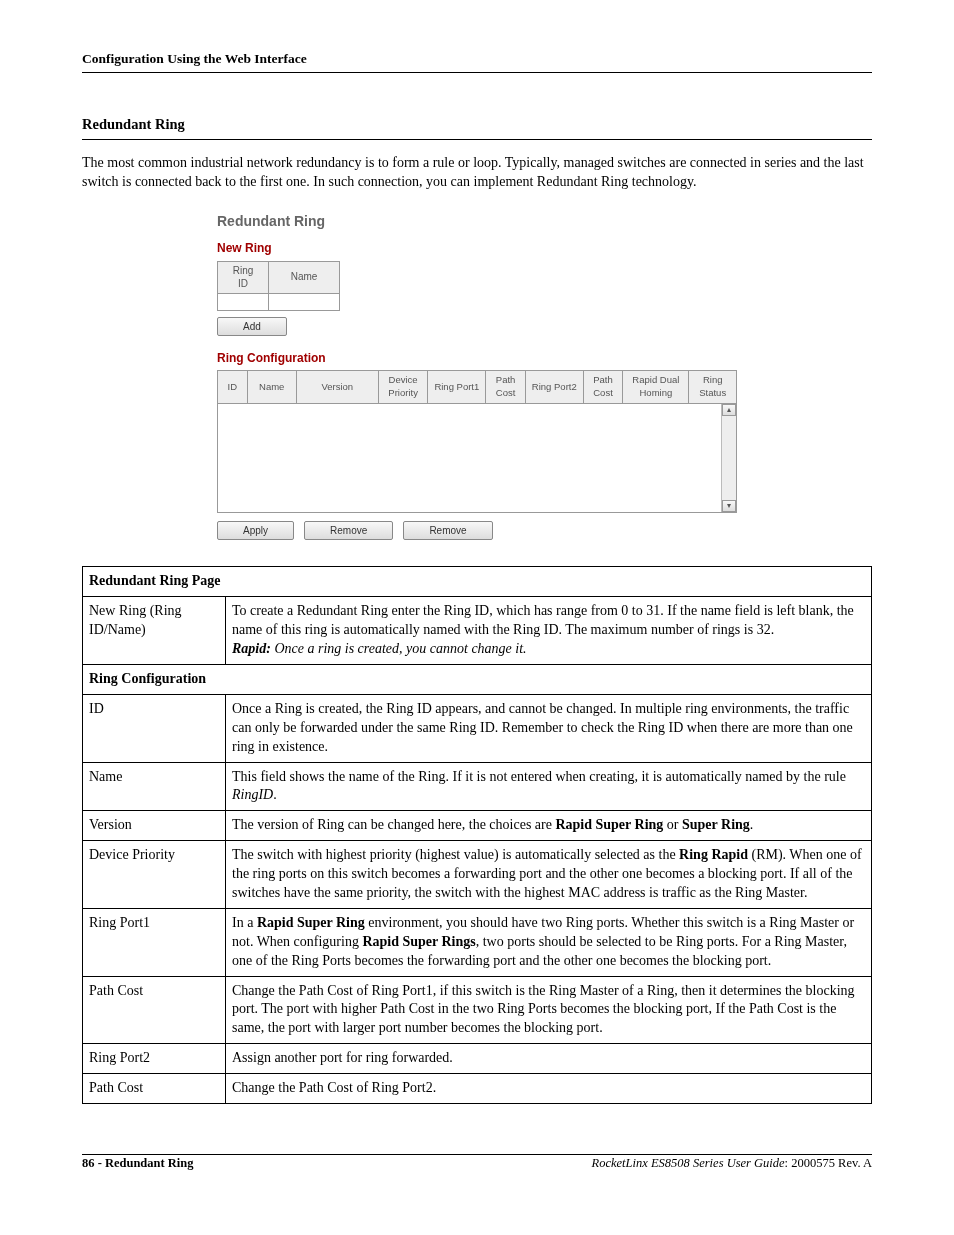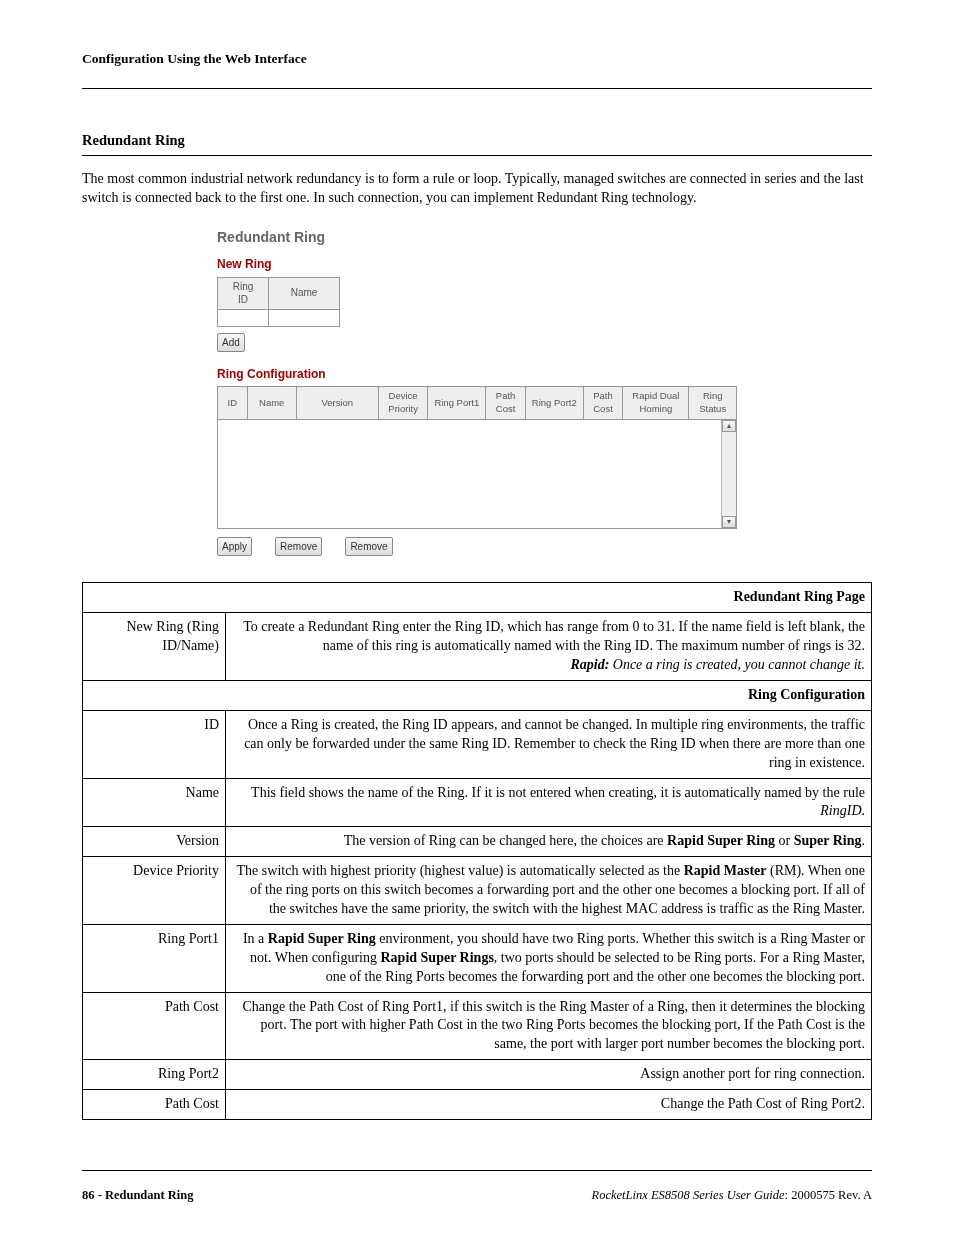--- a/index.html
+++ b/index.html
@@ -10,21 +10,21 @@
     font-size: 14px;
     line-height: 1.35;
     width: 954px;
     box-sizing: border-box;
     background: #fff;
   }
   .header-line {
     font-weight: bold;
     font-size: 13.5px;
     border-bottom: 1px solid #000;
-    padding-bottom: 20px;
+    padding-bottom: 4px;
     margin-bottom: 42px;
   }
   .section-title {
     font-weight: bold;
     font-size: 14.5px;
     border-bottom: 1.5px solid #000;
     padding-bottom: 4px;
     margin-bottom: 12px;
   }
   .intro {
@@ -66,25 +66,25 @@
   .mock-newring-table td.input-cell {
     background: #fff;
     padding: 0;
     height: 16px;
     width: 50px;
   }
   .mock-btn {
     display: inline-block;
     border: 1px solid #888;
     background: linear-gradient(#f8f8f8, #ddd);
-    padding: 2px 4px;
+    padding: 2px 25px;
     font-size: 10px;
     color: #333;
     border-radius: 2px;
-    margin-right: 20px;
+    margin-right: 7px;
     text-align: center;
   }
   .mock-cfg-table {
     border-collapse: collapse;
     width: 100%;
     margin-top: 4px;
   }
   .mock-cfg-table th {
     border: 1px solid #999;
     background: #eee;
@@ -124,34 +124,34 @@
   .desc-table {
     border-collapse: collapse;
     width: 100%;
     border: 1.5px solid #000;
     font-size: 14px;
   }
   .desc-table td, .desc-table th {
     border: 1px solid #000;
     padding: 5px 6px;
     vertical-align: top;
-    text-align: right;
+    text-align: left;
   }
   .desc-table .hdr {
     font-weight: bold;
   }
   .desc-table .label-col {
     width: 130px;
   }
   .note-italic { font-style: italic; }
   .bold { font-weight: bold; }
   .footer {
     margin-top: 50px;
     border-top: 1px solid #000;
-    padding-top: 16px;
+    padding-top: 0;
     font-size: 12.5px;
     display: flex;
     justify-content: space-between;
   }
   .footer-left { font-weight: bold; }
   .footer-right-em { font-style: italic; text-align: center; }
 </style>
 </head>
 <body>
 
@@ -236,36 +236,36 @@
   </tr>
   <tr>
     <td class="label-col">Version</td>
     <td>
       <span>The version of Ring can be changed here, the choices are </span><span class="bold">Rapid Super Ring</span><span> or </span><span class="bold">Super Ring</span><span>.</span>
     </td>
   </tr>
   <tr>
     <td class="label-col">Device Priority</td>
     <td>
-      <span>The switch with highest priority (highest value) is automatically selected as the </span><span class="bold">Rapid Master</span><span> (RM). When one of the ring ports on this switch becomes a forwarding port and the other one becomes a blocking port. If all of the switches have the same priority, the switch with the highest MAC address is traffic as the Ring Master.</span>
+      <span>The switch with highest priority (highest value) is automatically selected as the </span><span class="bold">Ring Rapid</span><span> (RM). When one of the ring ports on this switch becomes a forwarding port and the other one becomes a blocking port. If all of the switches have the same priority, the switch with the highest MAC address is traffic as the Ring Master.</span>
     </td>
   </tr>
   <tr>
     <td class="label-col">Ring Port1</td>
     <td>
       <span>In a </span><span class="bold">Rapid Super Ring</span><span> environment, you should have two Ring ports. Whether this switch is a Ring Master or not. When configuring </span><span class="bold">Rapid Super Rings</span><span>, two ports should be selected to be Ring ports. For a Ring Master, one of the Ring Ports becomes the forwarding port and the other one becomes the blocking port.</span>
     </td>
   </tr>
   <tr>
     <td class="label-col">Path Cost</td>
     <td>Change the Path Cost of Ring Port1, if this switch is the Ring Master of a Ring, then it determines the blocking port. The port with higher Path Cost in the two Ring Ports becomes the blocking port, If the Path Cost is the same, the port with larger port number becomes the blocking port.</td>
   </tr>
   <tr>
     <td class="label-col">Ring Port2</td>
-    <td>Assign another port for ring connection.</td>
+    <td>Assign another port for ring forwarded.</td>
   </tr>
   <tr>
     <td class="label-col">Path Cost</td>
     <td>Change the Path Cost of Ring Port2.</td>
   </tr>
 </tbody>
   </table>
 
 <div class="footer">
   <span class="footer-left">86 - Redundant Ring</span>

